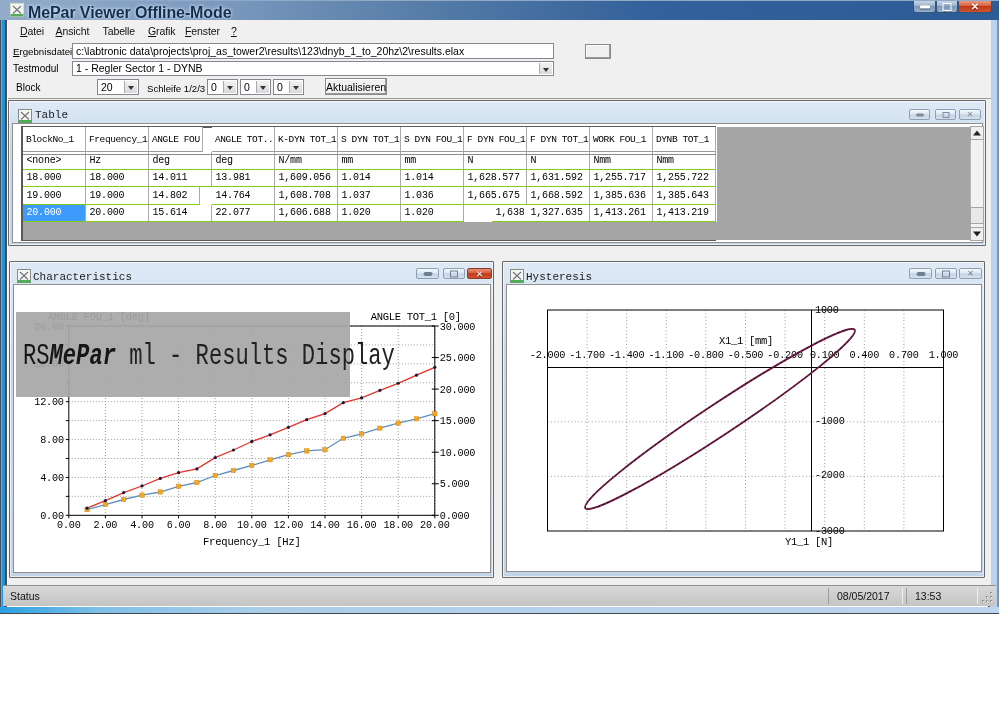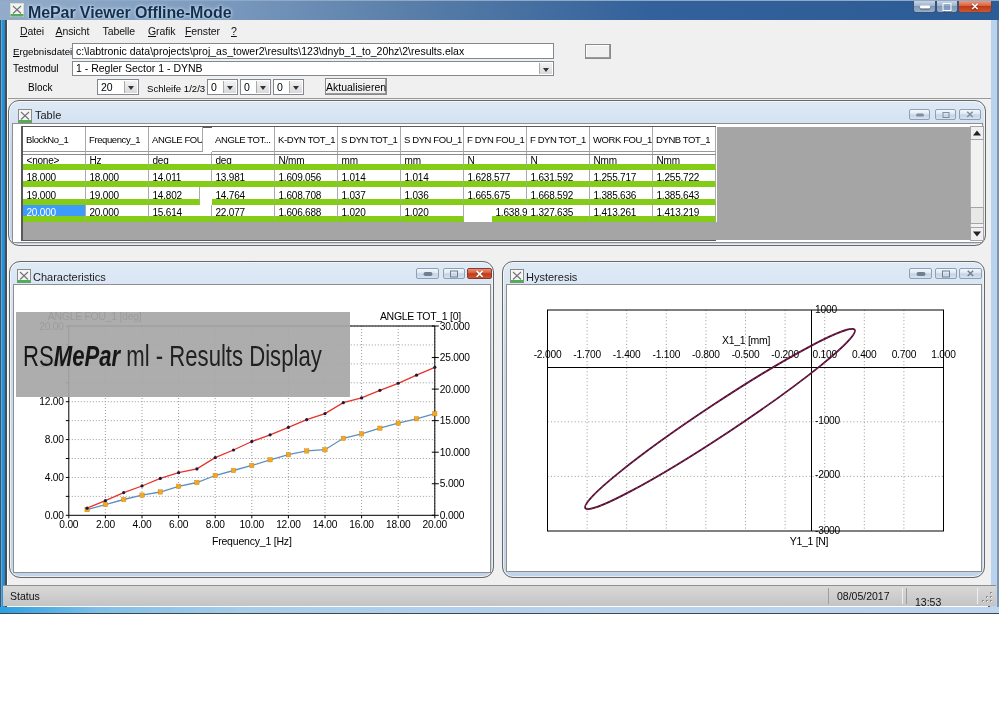--- a/index.html
+++ b/index.html
@@ -35,32 +35,32 @@
     background:linear-gradient(#f2f2f2,#d9d9d9); border-left:1px solid #aaa; }
   .cbtn:after { content:""; position:absolute; left:50%; top:50%; margin:-1px 0 0 -3px;
     border-left:3px solid transparent; border-right:3px solid transparent; border-top:4px solid #333; }
   .pbtn { position:absolute; background:#f0f0f0; border:1px solid #8a8a8a; font-size:10.5px; color:#000;
     text-align:center; box-shadow:inset -1px -1px 0 #9a9a9a, inset 1px 1px 0 #fdfdfd; }
 
   
   #mdi { position:absolute; left:8px; top:98px; width:983px; height:487px; background:#f0f0f0; border-top:1px solid #9a9a9a; }
 
   
-  .child { position:absolute; border:1px solid #686868; border-radius:11px;
-    background:linear-gradient(#dfeaf6,#c8d9ec 30%,#c2d4e9); box-shadow:inset 0 0 0 1px rgba(255,255,255,.6); }
+  .child { position:absolute; border:1px solid #686868; border-radius:1px;
+    background:linear-gradient(#dfeaf6,#c8d9ec 30%,#c2d4e9); box-shadow:inset 0 0 0 1px rgba(255,255,255,.6);font-family:Liberation Mono, monospace; }
   .ctitle { position:absolute; left:8px; font-size:11px; color:#1c1c1c; font-weight:400; }
   .ccontent { position:absolute; background:#fff; border:1px solid #8f8f8f; }
   .mbtn { position:absolute; height:11px; border:1px solid #8fa0b4; border-radius:2px;
     background:linear-gradient(#f4f8fc,#dce6f1 48%,#c3d2e2 52%,#d7e2ee); }
   .mbtn .g { position:absolute; left:50%; top:50%; transform:translate(-50%,-50%); }
 
   
   #grid { position:absolute; left:0; top:0; width:971px; height:120px; }
   .gcell { position:absolute; font-size:10px; letter-spacing:-0.2px; color:#000; padding:2.5px 0 0 4px; overflow:hidden;
-    white-space:nowrap; background:#fff; border-right:1px solid #aaa; border-bottom:6px solid #84cc16; }
+    white-space:nowrap; background:#fff; border-right:1px solid #aaa; border-bottom:1px solid #84cc16; }
   .ghead { padding-top:7px; font-size:9.5px; letter-spacing:-0.4px; padding-left:3.5px; }
   .gray { position:absolute; background:#a5a5a5; }
 
   
   .sb { position:absolute; background:#f0f0f0; border:1px solid #a5a5a5; }
   .sbarrow { position:absolute; left:50%; top:50%; transform:translate(-50%,-50%); width:0; height:0; }
 
   
   #watermark { position:absolute; left:2px; top:27px; width:334px; height:85px;
     background:rgba(167,167,167,0.93); color:#161616; font-size:29.5px;
@@ -121,21 +121,21 @@
   </div>
 
   <div id="form">
     <span class="flabel" style="left:5px;top:7px;font-size:9.7px;"><span class="u">E</span>rgebnisdatei</span>
     <div class="tfield" style="left:64px;top:4px;width:482px;height:16px;line-height:14px;padding-left:3px;">c:\labtronic data\projects\proj_as_tower2\results\123\dnyb_1_to_20hz\2\results.elax</div>
     <div class="pbtn" style="left:577px;top:5px;width:26px;height:15px;"></div>
 
     <span class="flabel" style="left:5px;top:24px;">Testmodul</span>
     <div class="combo" style="left:64px;top:22px;width:482px;height:15px;line-height:13px;padding-left:3px;">1 - Regler Sector 1 - DYNB<div class="cbtn"></div></div>
 
-    <span class="flabel" style="left:20px;top:43px;">Block</span>
+    <span class="flabel" style="left:8px;top:43px;">Block</span>
     <div class="combo" style="left:89px;top:40px;width:42px;height:16px;line-height:14px;padding-left:3px;">20<div class="cbtn"></div></div>
     <span class="flabel" style="left:139px;top:43.5px;font-size:9.6px;">Schleife 1/2/3</span>
     <div class="combo" style="left:199px;top:40px;width:31px;height:16px;line-height:14px;padding-left:3px;">0<div class="cbtn"></div></div>
     <div class="combo" style="left:232px;top:40px;width:31px;height:16px;line-height:14px;padding-left:3px;">0<div class="cbtn"></div></div>
     <div class="combo" style="left:265px;top:40px;width:31px;height:16px;line-height:14px;padding-left:3px;">0<div class="cbtn"></div></div>
     <div class="pbtn" style="left:317px;top:39px;width:62px;height:17px;line-height:16px;">Aktualisieren</div>
   </div>
 
   <div id="mdi">
 
@@ -432,21 +432,21 @@
       </div>
     </div>
   </div>
 
   <div id="statusbar">
     <span style="position:absolute;left:7px;top:4px;">Status</span>
     <div class="spane" style="left:825px;width:75px;">
           <span style="position:absolute;left:8px;top:2px;">08/05/2017</span>
         </div>
     <div class="spane" style="left:903px;width:72px;">
-          <span style="position:absolute;left:8px;top:8px;">13:53</span>
+          <span style="position:absolute;left:8px;top:2px;">13:53</span>
         </div>
     <svg style="position:absolute;right:2px;bottom:2px;" width="13" height="13">
           <g fill="#8e8e8e">
             <rect x="9" y="1" width="2" height="2"></rect>
             <rect x="9" y="5" width="2" height="2"></rect>
             <rect x="5" y="5" width="2" height="2"></rect>
             <rect x="9" y="9" width="2" height="2"></rect>
             <rect x="5" y="9" width="2" height="2"></rect>
             <rect x="1" y="9" width="2" height="2"></rect>
           </g>

